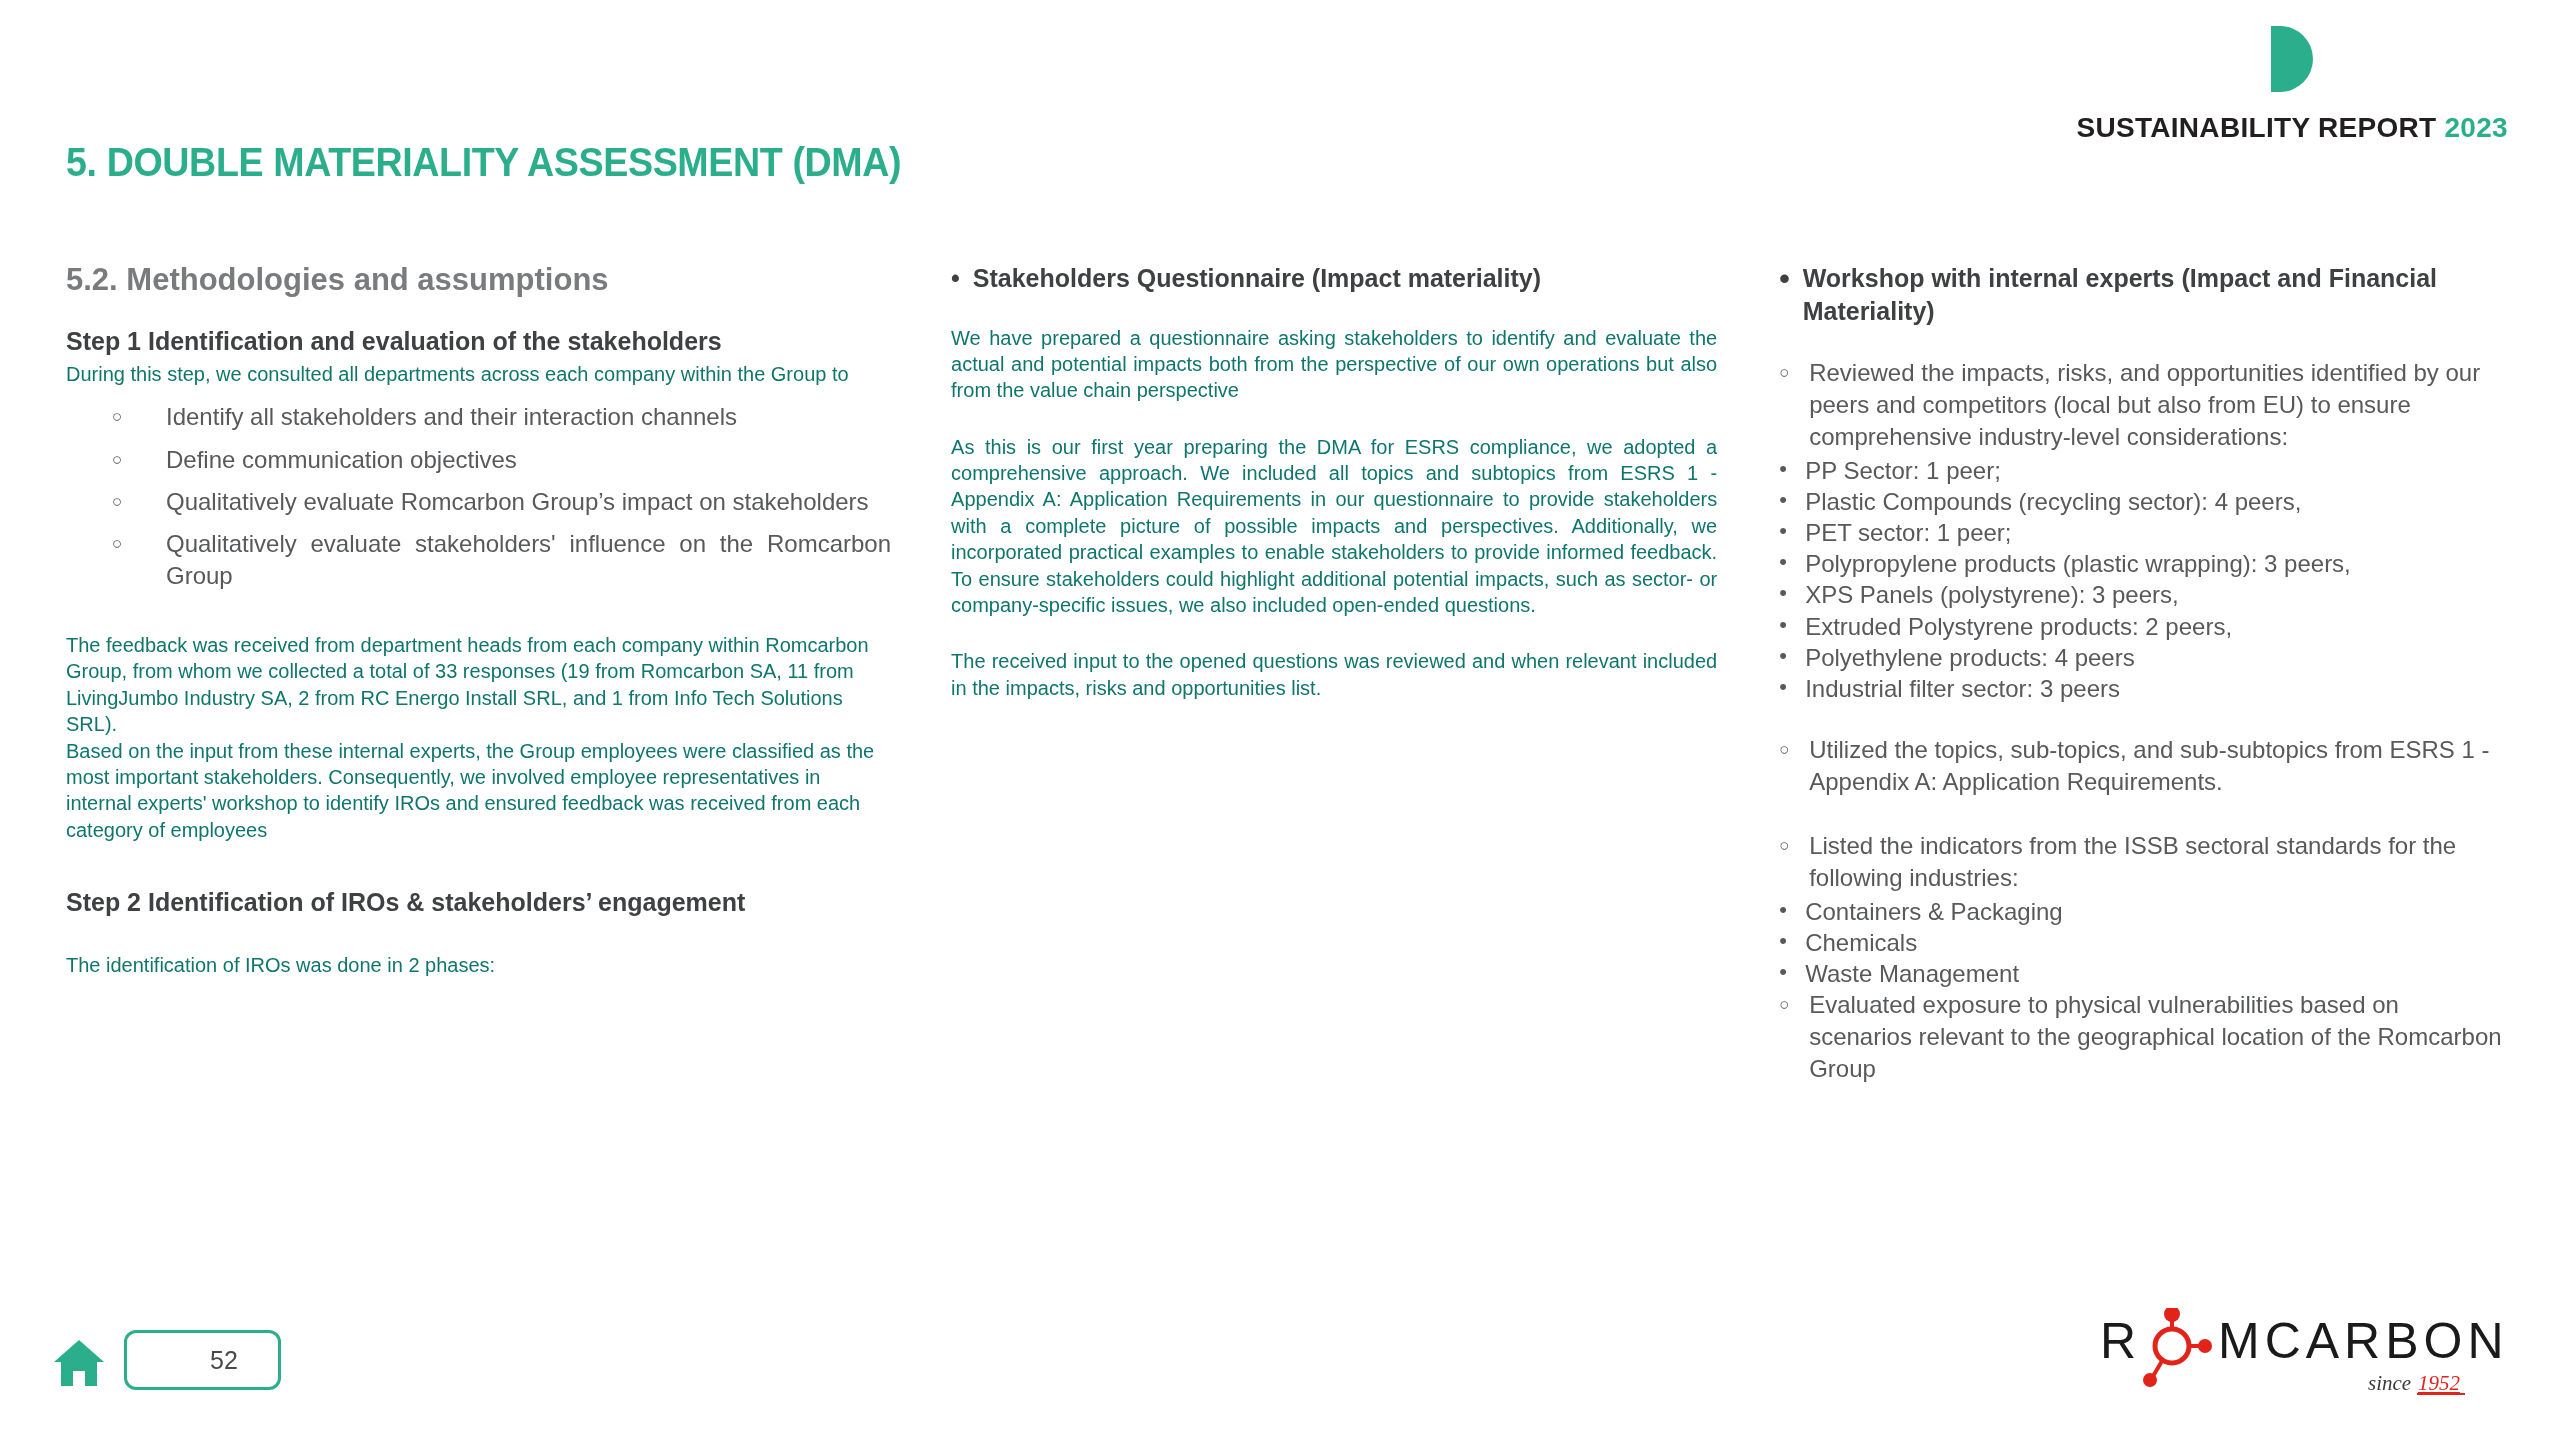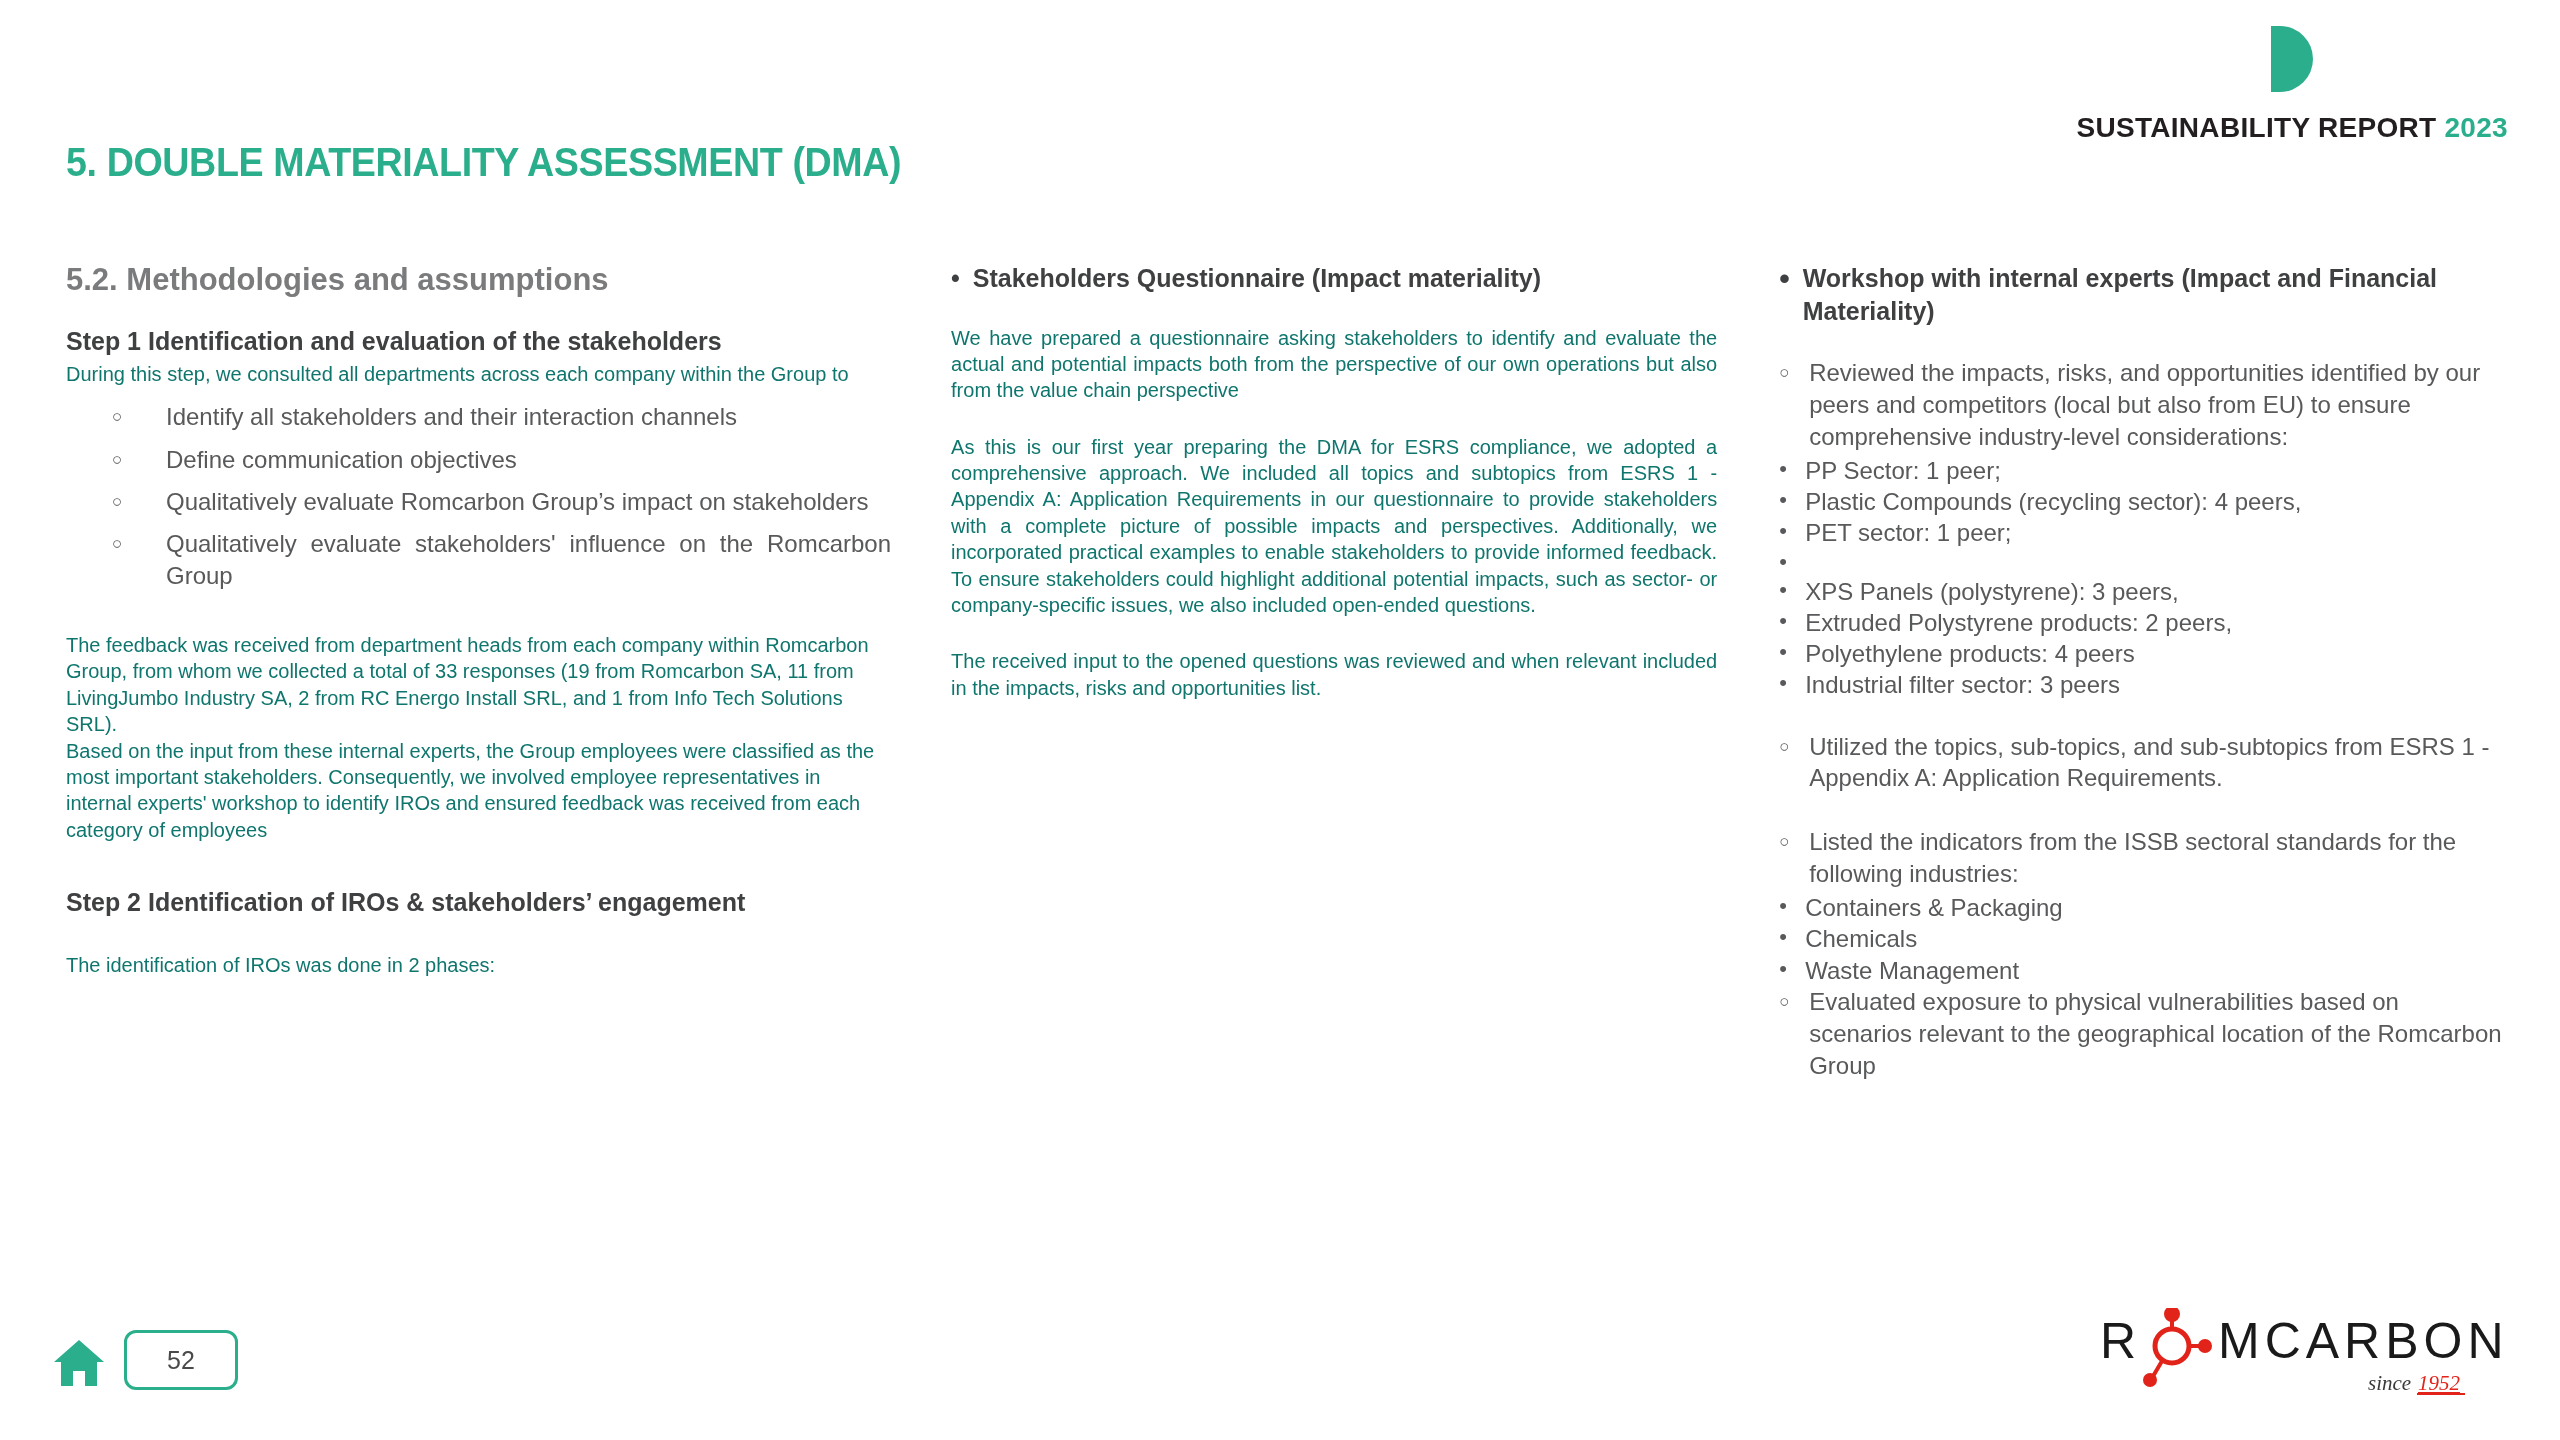--- a/index.html
+++ b/index.html
@@ -182,20 +182,21 @@
     width: 108px;
     height: 54px;
     border: 3px solid #2BAE8C;
     border-radius: 12px;
     display: flex;
     align-items: center;
     justify-content: center;
     font-size: 25px;
     color: #4a4a4a;
     background: #fff;
+    padding-left: 43px;
   }
 
   .corp-logo {
     position: absolute;
     right: 60px;
     bottom: 36px;
     width: 400px;
     height: 96px;
   }
 </style>
@@ -298,20 +299,21 @@
       <li>
         <span class="marker">•</span>
         <span>Plastic Compounds (recycling sector): 4 peers,</span>
       </li>
       <li>
         <span class="marker">•</span>
         <span>PET sector: 1 peer;</span>
       </li>
       <li>
         <span class="marker">•</span>
+        <span>Polypropylene products (plastic wrapping): 3 peers,</span>
       </li>
       <li>
         <span class="marker">•</span>
         <span>XPS Panels (polystyrene): 3 peers,</span>
       </li>
       <li>
         <span class="marker">•</span>
         <span>Extruded Polystyrene products: 2 peers,</span>
       </li>
       <li>

